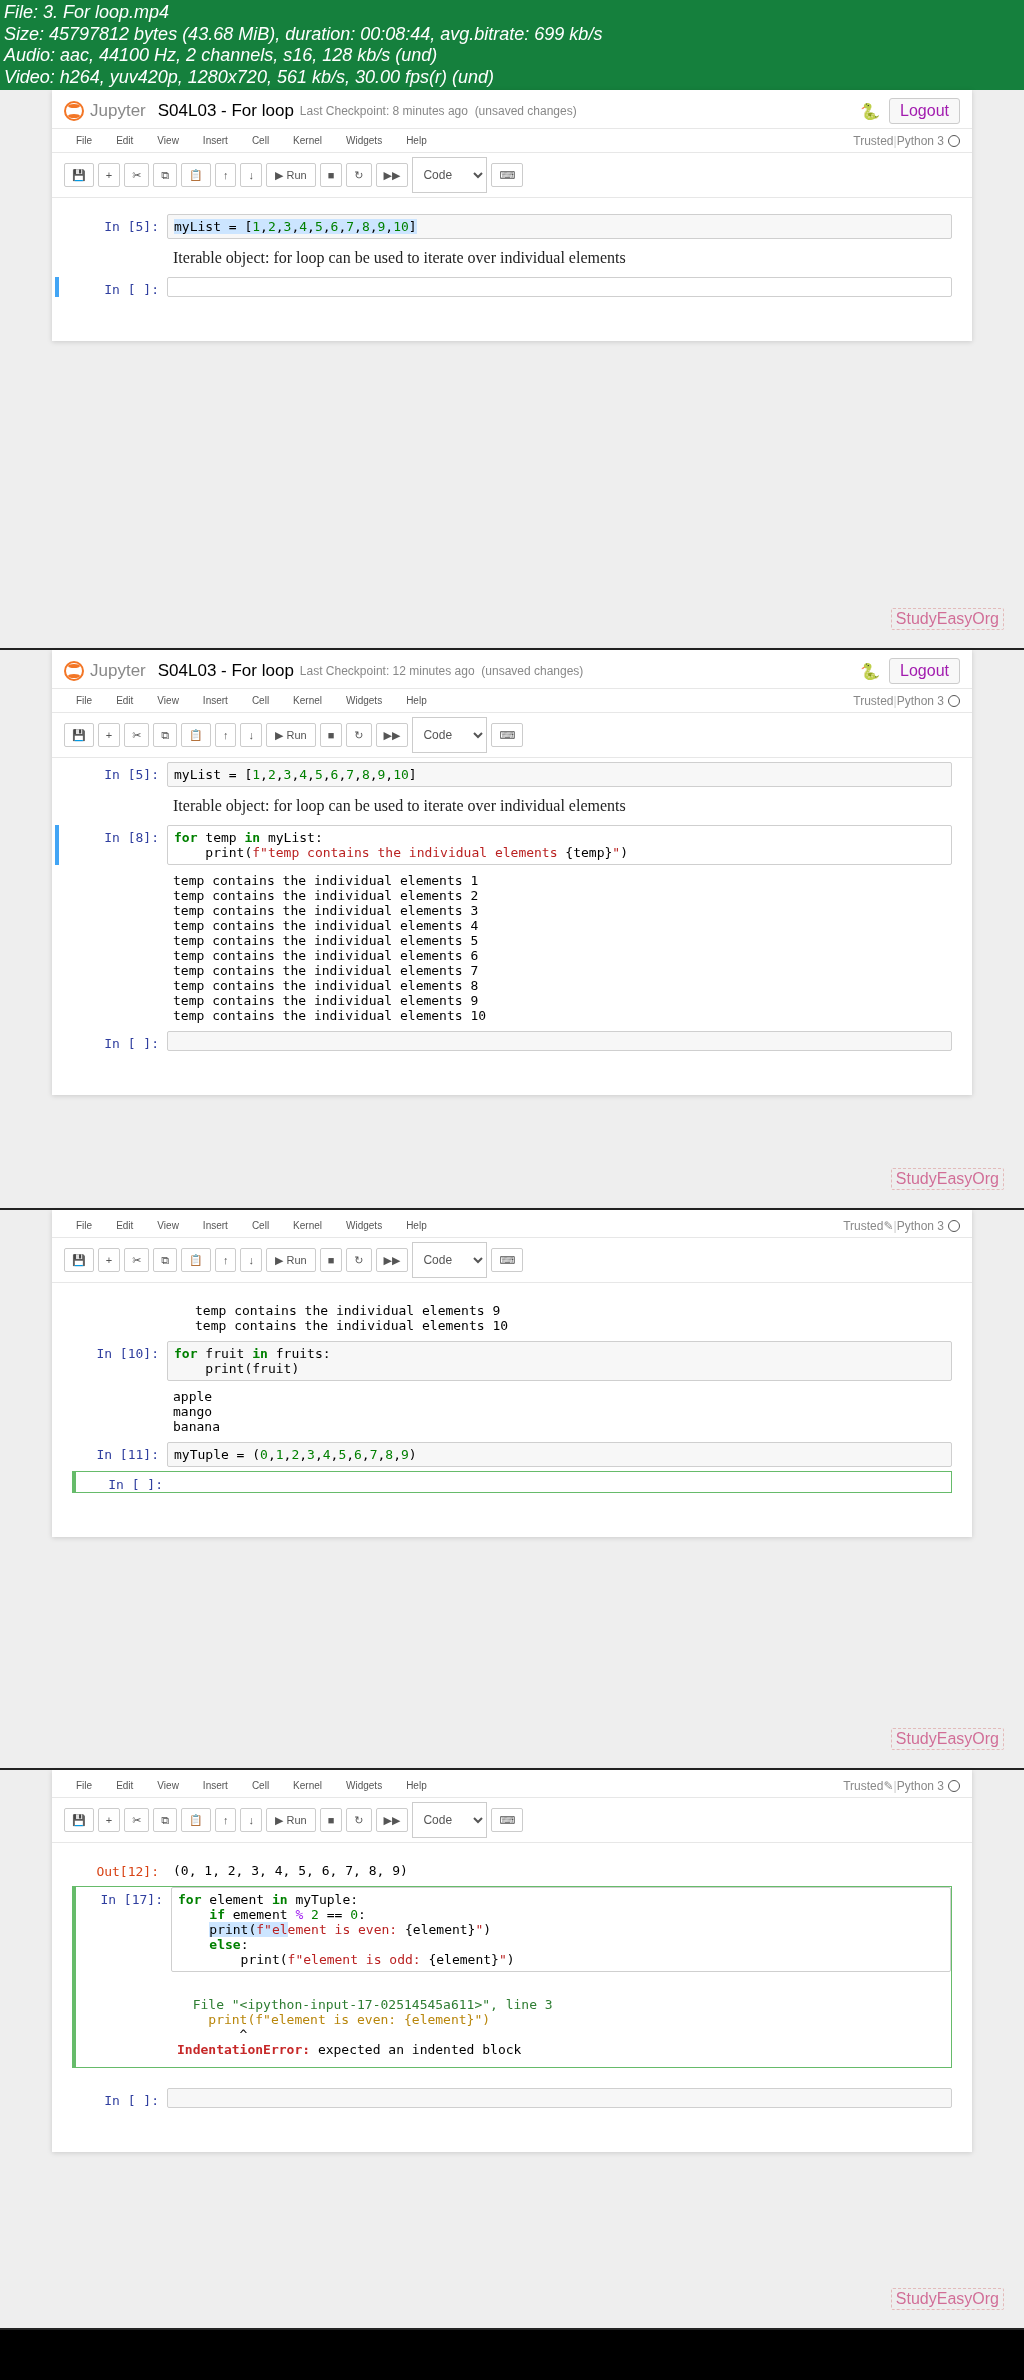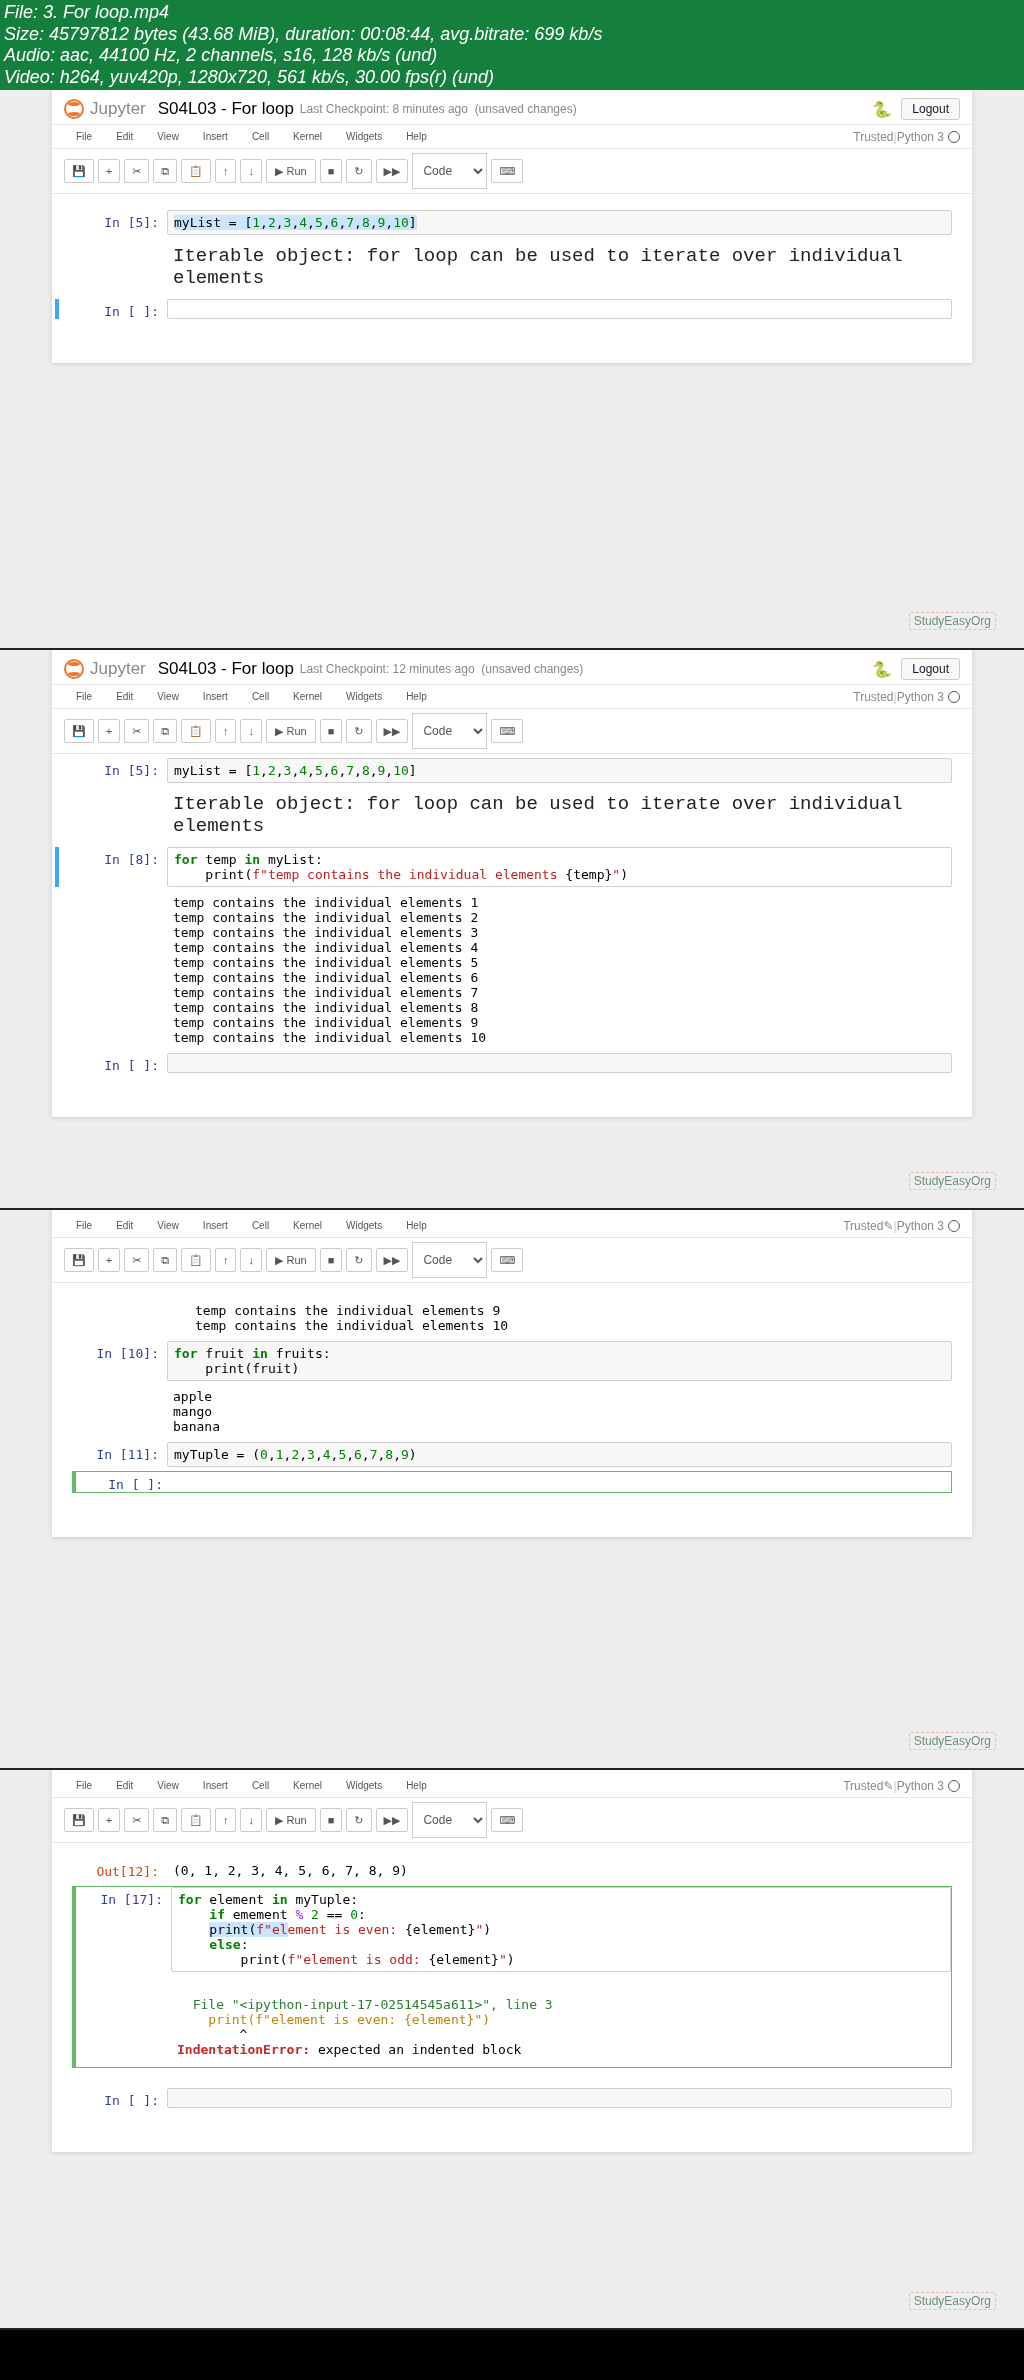--- a/index.html
+++ b/index.html
@@ -10,48 +10,48 @@
 .header{border-bottom:1px solid #e7e7e7;padding:8px 12px 4px;display:flex;align-items:center}
 .jupyter-logo{display:flex;align-items:center;gap:6px;font-size:17px;color:#888}
 .jupyter-logo .orb{width:20px;height:20px;border-radius:50%;border:2px solid #f37626;position:relative}
 .jupyter-logo .orb:before,.jupyter-logo .orb:after{content:"";position:absolute;left:2px;width:12px;height:4px;border-radius:50%;background:#f37626}
 .jupyter-logo .orb:before{top:1px}
 .jupyter-logo .orb:after{bottom:1px}
 .title{font-size:17px;color:#000;margin-left:12px}
 .checkpoint{font-size:12px;color:#888;margin-left:6px}
 .spacer{flex:1}
 .py-badge{width:22px;height:22px;display:inline-flex;align-items:center;justify-content:center;font-size:16px;margin-right:8px;color:#3776ab}
-.logout-btn{border:1px solid #ccc;background:#f8f8f8;padding:3px 10px;border-radius:3px;color:#0f172a;font-size:12px}
+.logout-btn{border:1px solid #ccc;background:#f8f8f8;padding:3px 10px;border-radius:3px;color:#a21caf;font-size:16px}
 .menubar{display:flex;padding:0 12px;border-bottom:1px solid #e7e7e7;align-items:center}
 .menubar .menu{padding:6px 12px;color:#555;font-size:10px}
 .menubar .right{display:flex;align-items:center;color:#888;font-size:12px}
 .menubar .right .sep{color:#ccc}
 .pencil{color:#888}
 .kernel-ind{width:12px;height:12px;border:1px solid #555;border-radius:50%;display:inline-block;margin-left:4px}
 .toolbar{display:flex;padding:4px 12px;border-bottom:1px solid #e7e7e7;gap:4px;align-items:center}
 .tbtn{border:1px solid #ccc;background:#fff;padding:3px 7px;border-radius:2px;color:#555;font-size:11px;display:inline-flex;align-items:center;height:24px}
 .tbtn.run{padding:3px 8px}
 select.celltype{border:1px solid #ccc;height:36px;font-size:12px;padding:0 18px 0 6px;background:#fff;color:#555}
 .notebook{padding:12px 20px 40px}
 .cell{display:flex;margin:4px 0}
 .prompt{width:95px;text-align:right;padding-right:8px;font-family:monospace;font-size:13px;color:#303f9f;padding-top:5px;flex-shrink:0}
 .prompt.out{color:#d84315}
 .codebox{flex:1;border:1px solid #cfcfcf;background:#f7f7f7;padding:4px 6px;font-family:monospace;font-size:13px;border-radius:2px}
 .selected .codebox{background:#fff}
 .cell.selected{border-left:4px solid #42a5f5;margin-left:-17px;padding-left:13px}
 .cell.green{border:1px solid #66bb6a}
-.text-cell .content{padding:6px 6px;font-family:Liberation Mono, monospace;font-size:19px;color:#222;flex:1}
+.text-cell .content{padding:6px 6px;font-family:Liberation Serif, serif;font-size:16px;color:#222;flex:1}
 .output{font-family:monospace;font-size:13px;padding:4px 6px;white-space:pre;color:#000;flex:1}
 .kw{color:#008000;font-weight:bold}
 .str{color:#ba2121}
 .num{color:#008000}
 .op{color:#a020f0}
 .err-file{color:#2e7d32}
 .err-name{color:#c62828;font-weight:bold}
-.watermark{position:absolute;right:28px;bottom:18px;font-size:12px;color:#14532d;border:1px dashed #d99;padding:1px 4px;opacity:.6;border-radius:2px}
+.watermark{position:absolute;right:20px;bottom:18px;font-size:16px;color:#be185d;border:1px dashed #d99;padding:1px 4px;opacity:.6;border-radius:2px}
 .hl{background:#cce5ff}
 </style>
 </head>
 <body>
 
 <div class="info-head">
   <div>File: 3. For loop.mp4</div>
   <div>Size: 45797812 bytes (43.68 MiB), duration: 00:08:44, avg.bitrate: 699 kb/s</div>
   <div>Audio: aac, 44100 Hz, 2 channels, s16, 128 kb/s (und)</div>
   <div>Video: h264, yuv420p, 1280x720, 561 kb/s, 30.00 fps(r) (und)</div>

